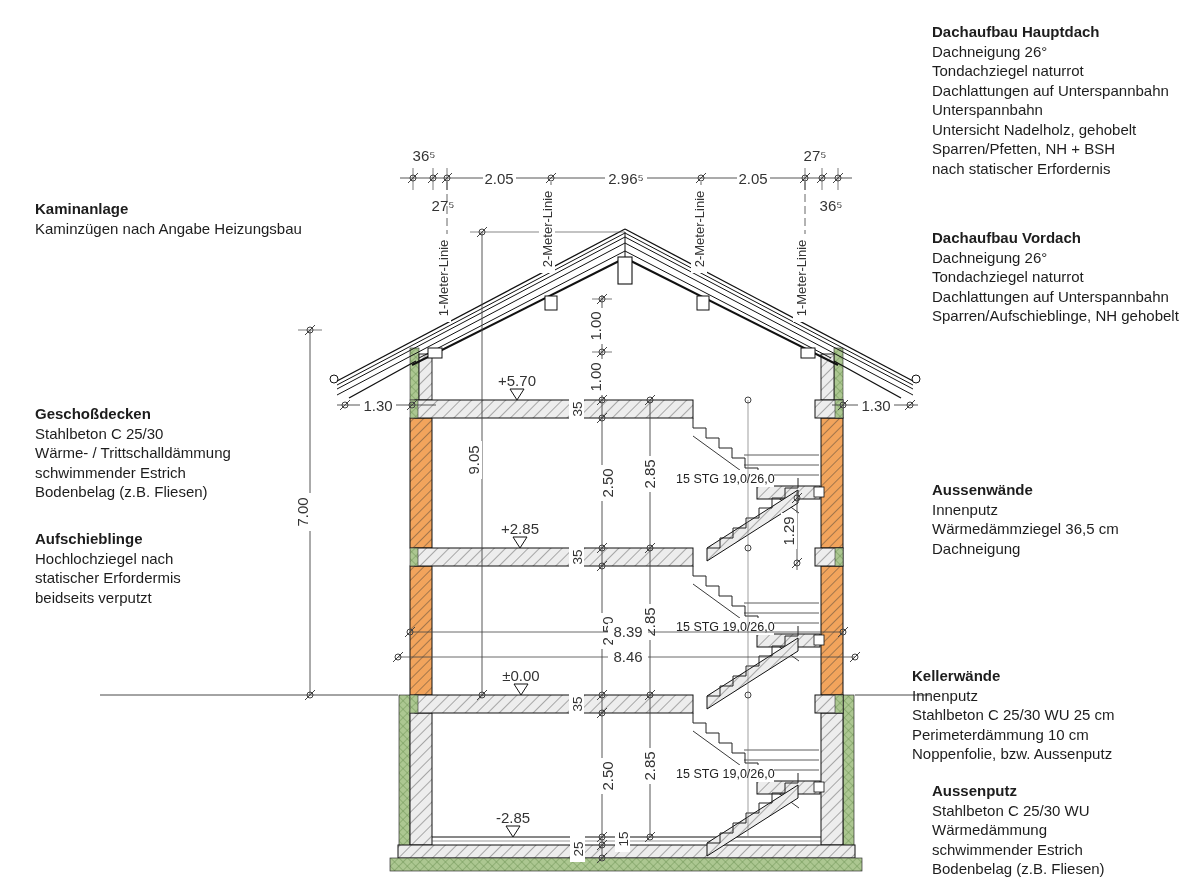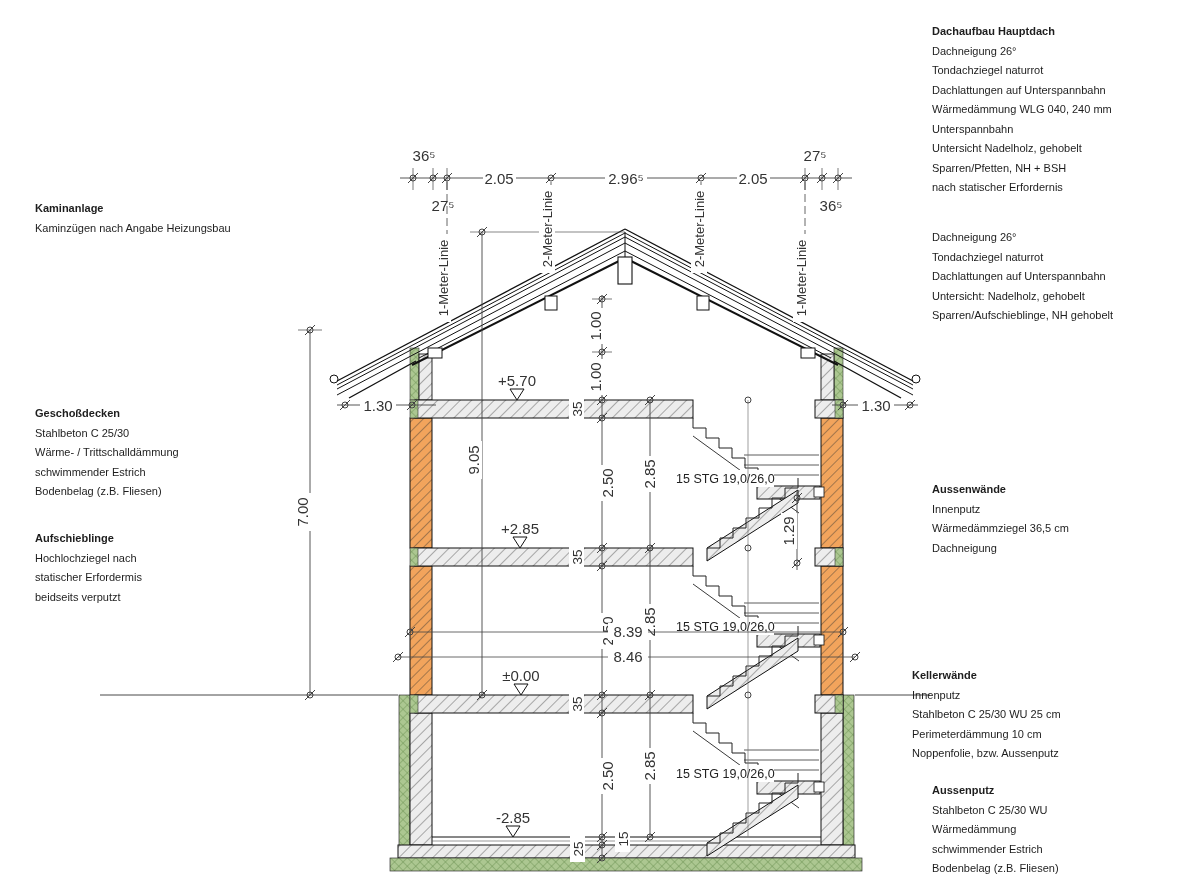--- a/index.html
+++ b/index.html
@@ -1,19 +1,19 @@
 <!DOCTYPE html>
 <html><head>
 <meta charset="utf-8">
 <style>
   html,body{margin:0;padding:0;background:#ffffff;}
   #page{position:relative;width:1200px;height:894px;background:#fff;overflow:hidden;
         font-family:"Liberation Sans",sans-serif;}
   #drawing{position:absolute;left:0;top:0;}
-  .note{position:absolute;font-size:11px;color:#1d1d1d;}
+  .note{position:absolute;font-size:15px;color:#1d1d1d;}
   .note div{line-height:19.5px;white-space:nowrap;}
   .note .nt{font-weight:bold;}
   svg text{font-family:"Liberation Sans",sans-serif;fill:#2e2e2e;}
   .dt{font-size:15px;fill:#333;}
   .ds{font-size:13.5px;fill:#333;}
   .dm{font-size:13px;fill:#333;}
   .stg{font-size:12.5px;fill:#222;}
 </style>
 </head>
 <body>
@@ -333,31 +333,30 @@
   <div>Hochlochziegel nach</div>
   <div>statischer Erfordermis</div>
   <div>beidseits verputzt</div>
 </div>
 
 <div class="note" style="left:932px;top:22px">
   <div class="nt">Dachaufbau Hauptdach</div>
   <div>Dachneigung 26°</div>
   <div>Tondachziegel naturrot</div>
   <div>Dachlattungen auf Unterspannbahn</div>
-  <div>Wärmedämmung WLG 040, 240 mm</div>
   <div>Unterspannbahn</div>
   <div>Untersicht Nadelholz, gehobelt</div>
   <div>Sparren/Pfetten, NH + BSH</div>
   <div>nach statischer Erfordernis</div>
 </div>
 <div class="note" style="left:932px;top:228px">
+  <div class="nt">Dachaufbau Vordach</div>
   <div>Dachneigung 26°</div>
   <div>Tondachziegel naturrot</div>
   <div>Dachlattungen auf Unterspannbahn</div>
-  <div>Untersicht: Nadelholz, gehobelt</div>
   <div>Sparren/Aufschieblinge, NH gehobelt</div>
 </div>
 <div class="note" style="left:932px;top:480px">
   <div class="nt">Aussenwände</div>
   <div>Innenputz</div>
   <div>Wärmedämmziegel 36,5 cm</div>
   <div>Dachneigung</div>
 </div>
 <div class="note" style="left:912px;top:666px">
   <div class="nt">Kellerwände</div>

